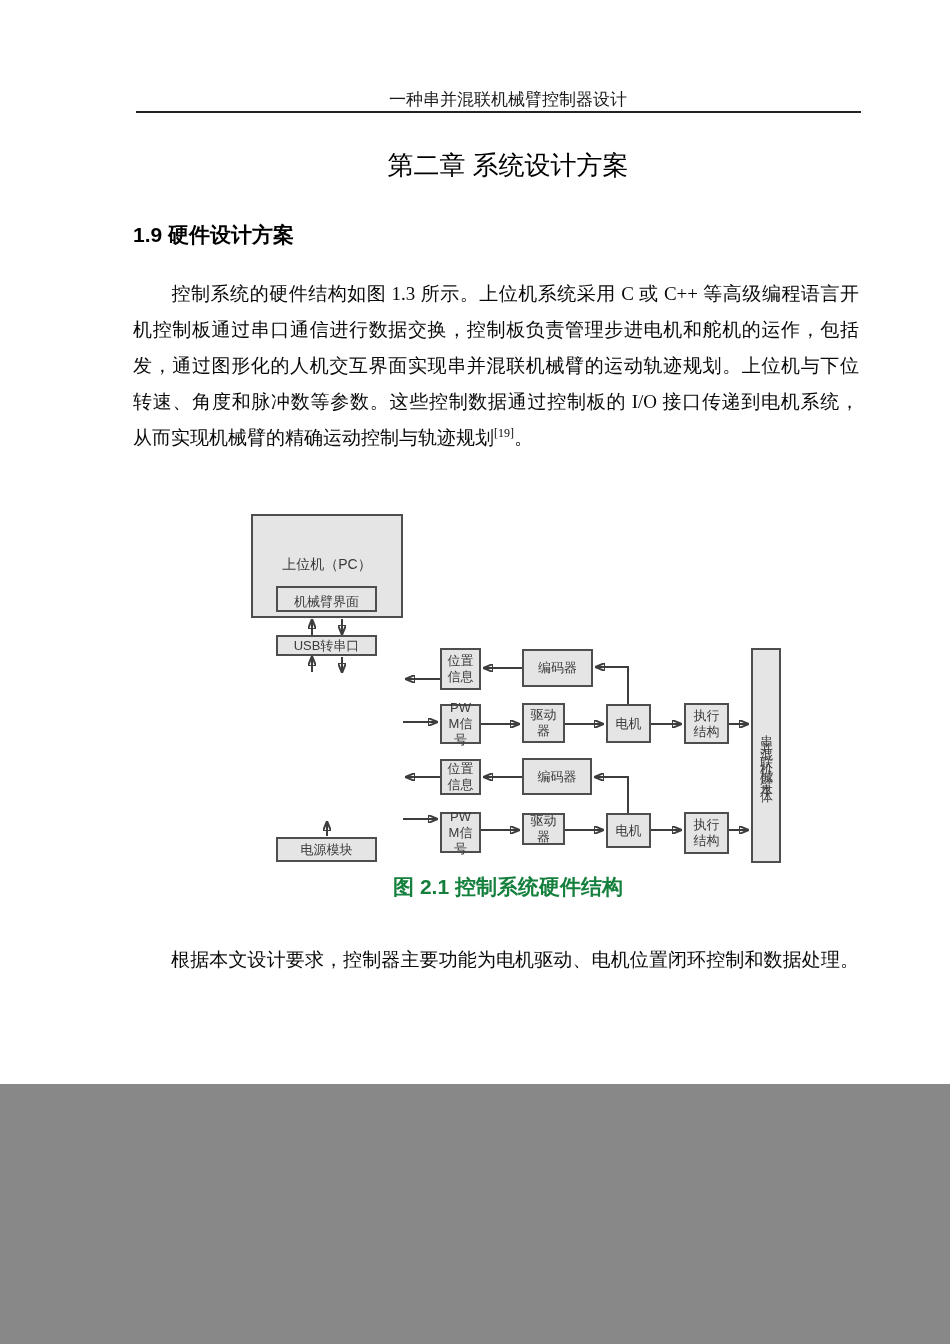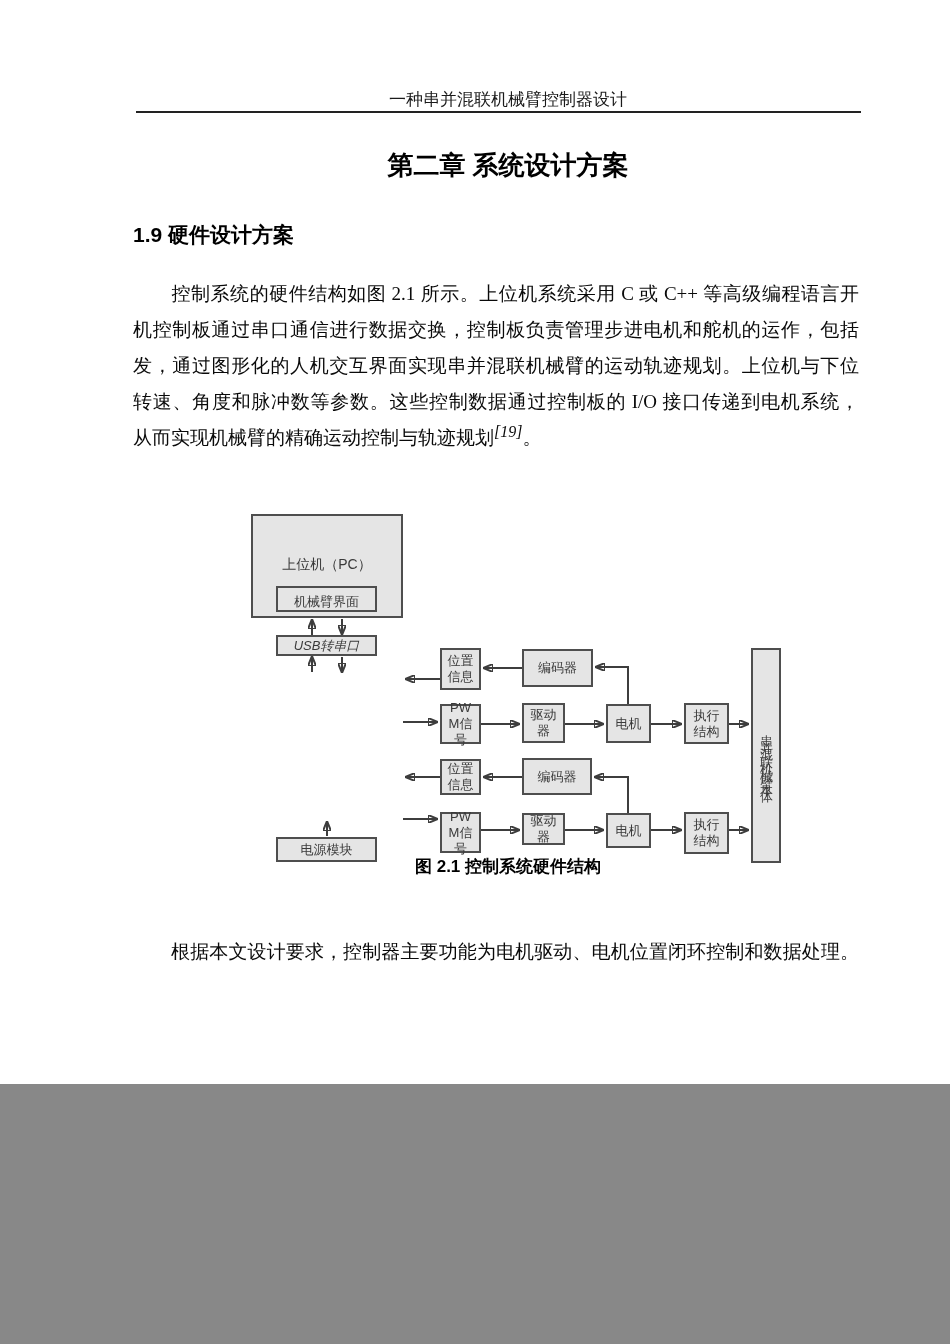--- a/index.html
+++ b/index.html
@@ -14,70 +14,70 @@
     padding-left:7px;
   }
   
   .center-col{position:absolute;left:133px;width:750px;text-align:center;}
   .running-header{top:88px;font-size:17px;color:#1a1a1a;}
   .header-rule{position:absolute;left:136px;top:111px;width:725px;height:2px;background:#222;}
   
   .chapter-title{
     top:148px;
     font-family:"Liberation Sans","DejaVu Sans",sans-serif;
-    font-weight:bold;font-size:26px;color:#000;
+    font-weight:normal;font-size:26px;color:#000;
   }
   .section-heading{
     position:absolute;left:133px;top:221px;
     font-family:"Liberation Sans","DejaVu Sans",sans-serif;
     font-weight:bold;font-size:21px;color:#000;
   }
   
   .para{position:absolute;left:133px;width:726px;font-size:19px;line-height:36px;color:#0a0a0a;}
   .para1{top:276px;}
   .para2{top:935px;line-height:34px;}
   .jline{text-align:justify;text-align-last:justify;word-break:break-all;height:36px;overflow:hidden;}
-  .para2 .jline{height:34px;}
+  .para2 .jline{height:34px;margin-top:8px;}
   .lline{text-align:left;height:36px;}
   .para .indent{display:inline-block;width:38px;}
-  sup.cite{font-size:16px;line-height:0;vertical-align:super;font-style:italic;}
+  sup.cite{font-size:12px;line-height:0;vertical-align:super;}
   
   .figure{position:absolute;left:240px;top:505px;width:550px;height:370px;
           font-family:"Liberation Sans","DejaVu Sans",sans-serif;color:#3a3a3a;}
   .db{position:absolute;box-sizing:border-box;border:2px solid #4e4e4e;background:#e5e5e5;
       display:flex;flex-direction:column;align-items:center;justify-content:center;
       font-size:13px;line-height:16px;text-align:center;}
   .db span{display:block;}
   .pc-label{position:absolute;top:40px;left:0;width:100%;text-align:center;font-size:14px;}
   .mcu-label{font-size:14px;line-height:19px;}
   .vtext{writing-mode:vertical-lr;text-orientation:upright;letter-spacing:7px;font-size:13px;}
   .wires{position:absolute;left:0;top:0;width:550px;height:370px;}
   .wires path{stroke:#3d3d3d;stroke-width:2;fill:none;}
   
   .fig-caption{
-    top:855px;
+    top:873px;
     font-family:"Liberation Sans","DejaVu Sans",sans-serif;
-    font-weight:bold;font-size:17px;color:#000000;
+    font-weight:bold;font-size:21px;color:#15803d;
   }
   .page-number{top:1229px;font-size:15px;color:#1a1a1a;}
 </style>
 </head>
 <body>
 
 <div class="page">
 
   <div class="center-col running-header">一种串并混联机械臂控制器设计</div>
   <div class="header-rule"></div>
 
   <div class="center-col chapter-title">第二章 系统设计方案</div>
 
   <div class="section-heading">1.9 硬件设计方案</div>
 
   <div class="para para1">
-    <div class="jline"><span class="indent"></span><span>控制系统的硬件结构如图 2.1 所示。上位机系统采用 C 或 C++ 等高级编程语言开</span></div>
+    <div class="jline"><span class="indent"></span><span>控制系统的硬件结构如图 1.3 所示。上位机系统采用 C 或 C++ 等高级编程语言开</span></div>
     <div class="jline">机控制板通过串口通信进行数据交换，控制板负责管理步进电机和舵机的运作，包括</div>
     <div class="jline">发，通过图形化的人机交互界面实现串并混联机械臂的运动轨迹规划。上位机与下位</div>
     <div class="jline">转速、角度和脉冲数等参数。这些控制数据通过控制板的 I/O 接口传递到电机系统，</div>
     <div class="lline"><span>从而实现机械臂的精确运动控制与轨迹规划</span><sup class="cite">[19]</sup><span>。</span></div>
   </div>
 
   <div class="figure">
 
     <svg class="wires" viewBox="0 0 550 370">
       <defs>
@@ -117,21 +117,21 @@
       <path d="M489,325 L507,325" marker-end="url(#ah)"></path>
     </svg>
 
     <div class="db" style="left:11px;top:9px;width:152px;height:104px;">
       <div class="pc-label">上位机（PC）</div>
       <div class="db" style="left:23px;top:70px;width:101px;height:26px;justify-content:flex-end;">
         <span>机械臂界面</span>
       </div>
     </div>
 
-    <div class="db" style="left:36px;top:130px;width:101px;height:21px;font-style:italic;">
+    <div class="db" style="left:36px;top:130px;width:101px;height:21px;">
       <span>USB转串口</span>
     </div>
 
 
     <div class="db" style="left:36px;top:332px;width:101px;height:25px;text-align:right;">
       <span>电源模块</span>
     </div>
 
     <div class="db" style="left:200px;top:143px;width:41px;height:42px;">
       <span>位置</span>

